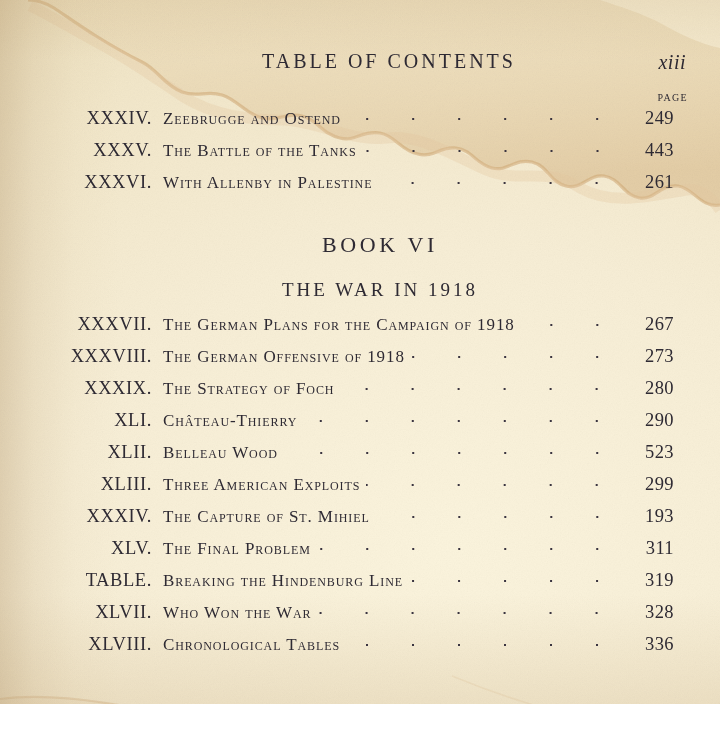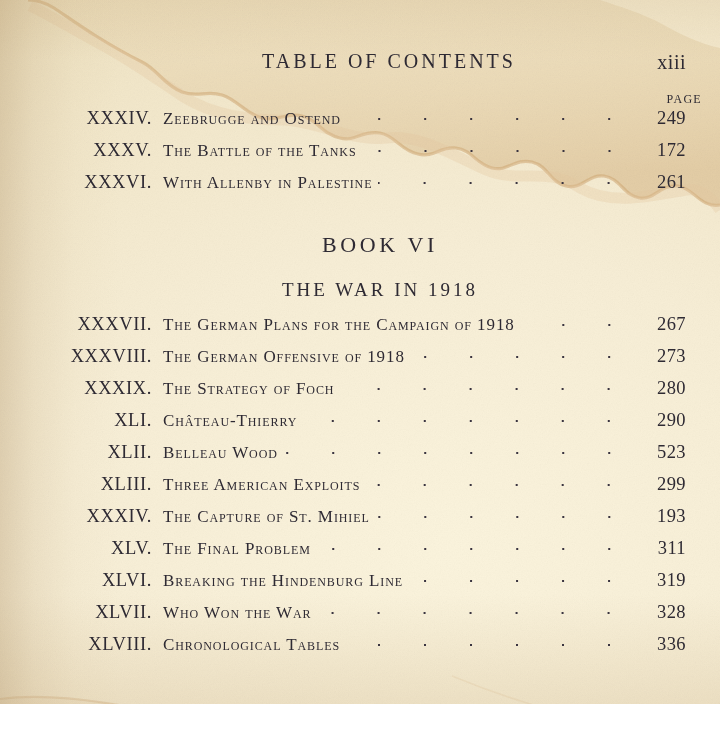--- a/index.html
+++ b/index.html
@@ -83,27 +83,28 @@
     letter-spacing: 3.0px;
     padding-left: 58px;
     white-space: nowrap;
   }
   .rh-folio {
     position: absolute;
     right: 34px;
     top: 1px;
     font-size: 20px;
     letter-spacing: 0.5px;
+    font-style: italic;
   }
 
   .page-col-label {
     position: absolute;
-    right: 18px;
+    right: 32px;
     top: 92px;
-    font-size: 12px;
+    font-size: 10px;
     letter-spacing: 1.3px;
     text-align: right;
   }
 
   
   .entries {
     position: absolute;
     left: 0;
     right: 0;
   }
@@ -145,21 +146,21 @@
     height: 2.4px;
     background-image: radial-gradient(circle, #3a3440 0 1.1px, rgba(0,0,0,0) 1.3px);
     background-size: 46px 2.4px;
     background-repeat: repeat-x;
     background-position: right bottom;
   }
   .pg {
     flex: 0 0 52px;
     width: 52px;
     text-align: right;
-    padding-right: 34px;
+    padding-right: 46px;
     box-sizing: content-box;
     font-size: 18.5px;
     letter-spacing: 0.4px;
   }
 
   
   .book-head {
     position: absolute;
     left: 0; right: 0;
     text-align: center;
@@ -292,21 +293,21 @@
         <div class="entry">
           <div class="num">XXXIV.</div>
           <div class="title">Zeebrugge and Ostend</div>
           <div class="leader"></div>
           <div class="pg">249</div>
         </div>
         <div class="entry">
           <div class="num">XXXV.</div>
           <div class="title">The Battle of the Tanks</div>
           <div class="leader"></div>
-          <div class="pg">172</div>
+          <div class="pg">443</div>
         </div>
         <div class="entry">
           <div class="num">XXXVI.</div>
           <div class="title">With Allenby in Palestine</div>
           <div class="leader"></div>
           <div class="pg">261</div>
         </div>
       </div>
 
     <div class="book-head" style="top:232px;">
@@ -357,21 +358,21 @@
           <div class="leader"></div>
           <div class="pg">193</div>
         </div>
         <div class="entry">
           <div class="num">XLV.</div>
           <div class="title">The Final Problem</div>
           <div class="leader"></div>
           <div class="pg">311</div>
         </div>
         <div class="entry">
-          <div class="num">XLVI.</div>
+          <div class="num">TABLE.</div>
           <div class="title">Breaking the Hindenburg Line</div>
           <div class="leader"></div>
           <div class="pg">319</div>
         </div>
         <div class="entry">
           <div class="num">XLVII.</div>
           <div class="title">Who Won the War</div>
           <div class="leader"></div>
           <div class="pg">328</div>
         </div>

